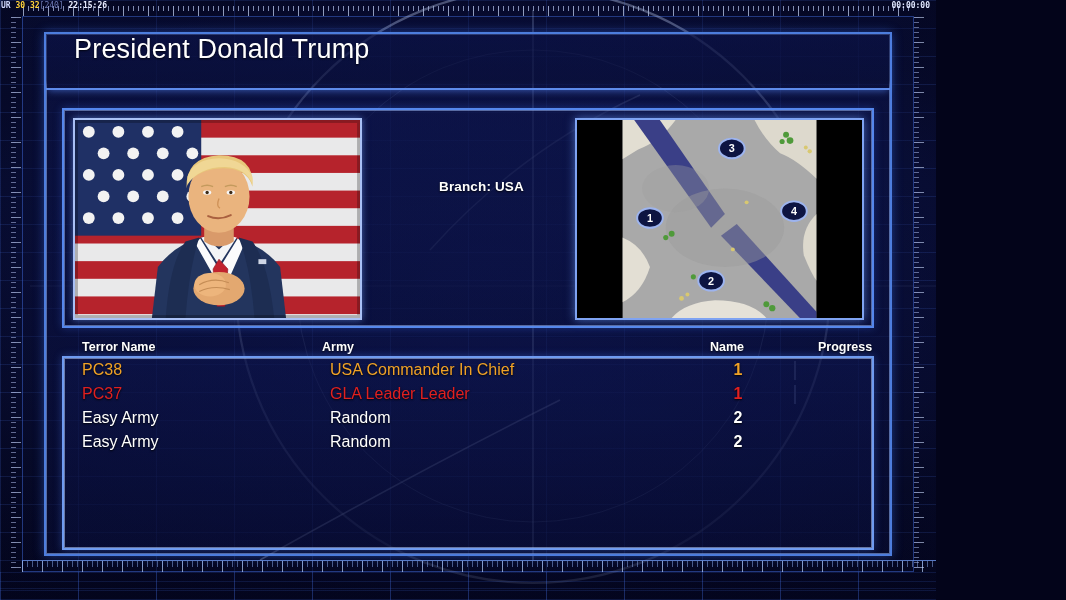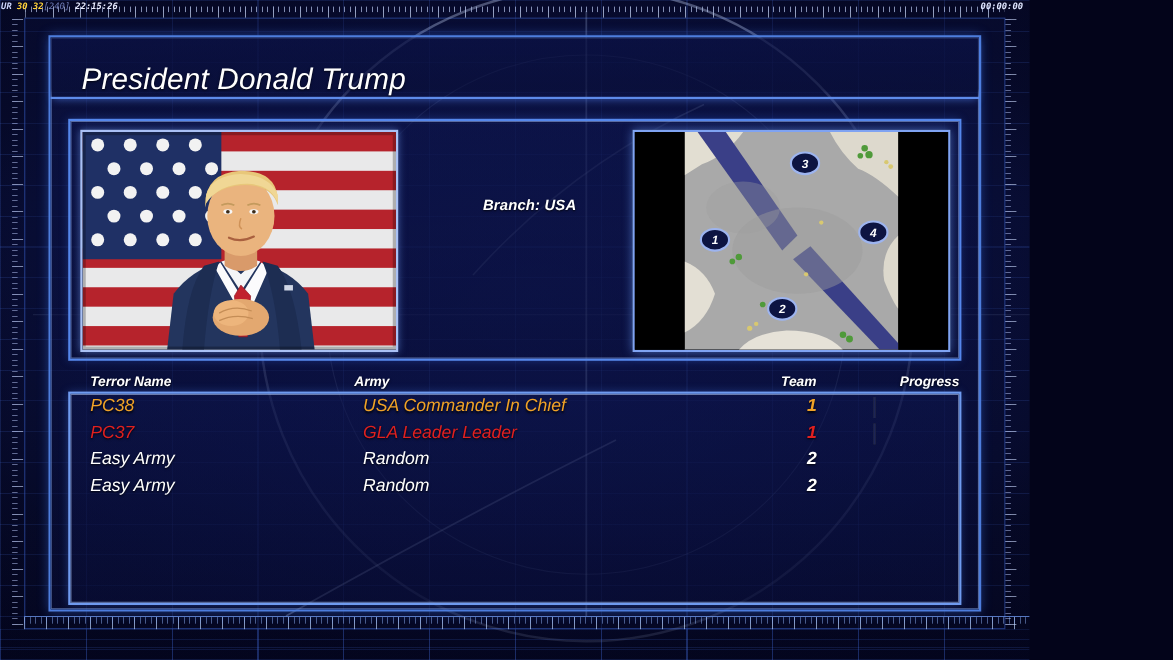--- a/index.html
+++ b/index.html
@@ -14,21 +14,20 @@
 
   
   #screen {
     position: relative;
     width: 936px;
     height: 600px;
     background:
       radial-gradient(ellipse 900px 520px at 52% 46%, rgba(20,32,120,0.55) 0%, rgba(6,10,44,0.25) 62%, rgba(2,3,22,0) 100%),
       linear-gradient(180deg, #050722 0%, #070b2c 30%, #060926 70%, #03041a 100%);
     overflow: hidden;
-    font-style: italic;
   }
 
   
   .grid-global {
     position: absolute; inset: 0;
     background-image:
       repeating-linear-gradient(to right, rgba(70,110,220,0.20) 0 1px, transparent 1px 78px),
       repeating-linear-gradient(to bottom, rgba(70,110,220,0.17) 0 1px, transparent 1px 28px);
     pointer-events: none;
   }
@@ -103,21 +102,21 @@
 
   
   .titlebar {
     position: absolute;
     left: 46px; top: 34px; right: 46px; height: 56px;
     z-index: 8;
     background: linear-gradient(180deg, rgba(10,16,66,0.55) 0%, rgba(8,13,52,0.45) 86%, rgba(120,165,255,0.0) 100%);
     border-bottom: 2px solid #5e8bea;
     box-shadow: 0 3px 7px -2px rgba(90,140,255,0.55);
     display: flex;
-    align-items: flex-end;
+    align-items: flex-start;
   }
   .title-text {
     margin-left: 28px;
     color: #ffffff;
     font-size: 27px;
     font-weight: 400;
     letter-spacing: 0.2px;
     text-shadow: 0 1px 2px rgba(0,0,0,.75);
   }
 
@@ -444,21 +443,21 @@
             <text x="136" y="168" fill="#ffffff">2</text>
           </g>
         </g>
       </svg>
     </div>
   </div>
 
   <div class="list-headers">
     <span class="hdr hdr-player">Terror Name</span>
     <span class="hdr hdr-army">Army</span>
-    <span class="hdr hdr-team">Team</span>
+    <span class="hdr hdr-team">Name</span>
     <span class="hdr hdr-progress">Progress</span>
   </div>
 
   <div class="list-panel">
 
     <div class="row">
       <span class="cell-name" style="color:#f0a227">PC38</span>
       <span class="cell-army" style="color:#f0a227">USA Commander In Chief</span>
       <span class="cell-team" style="color:#f0a227">1</span>
       <span class="cell-prog"><span class="bar"></span></span>

